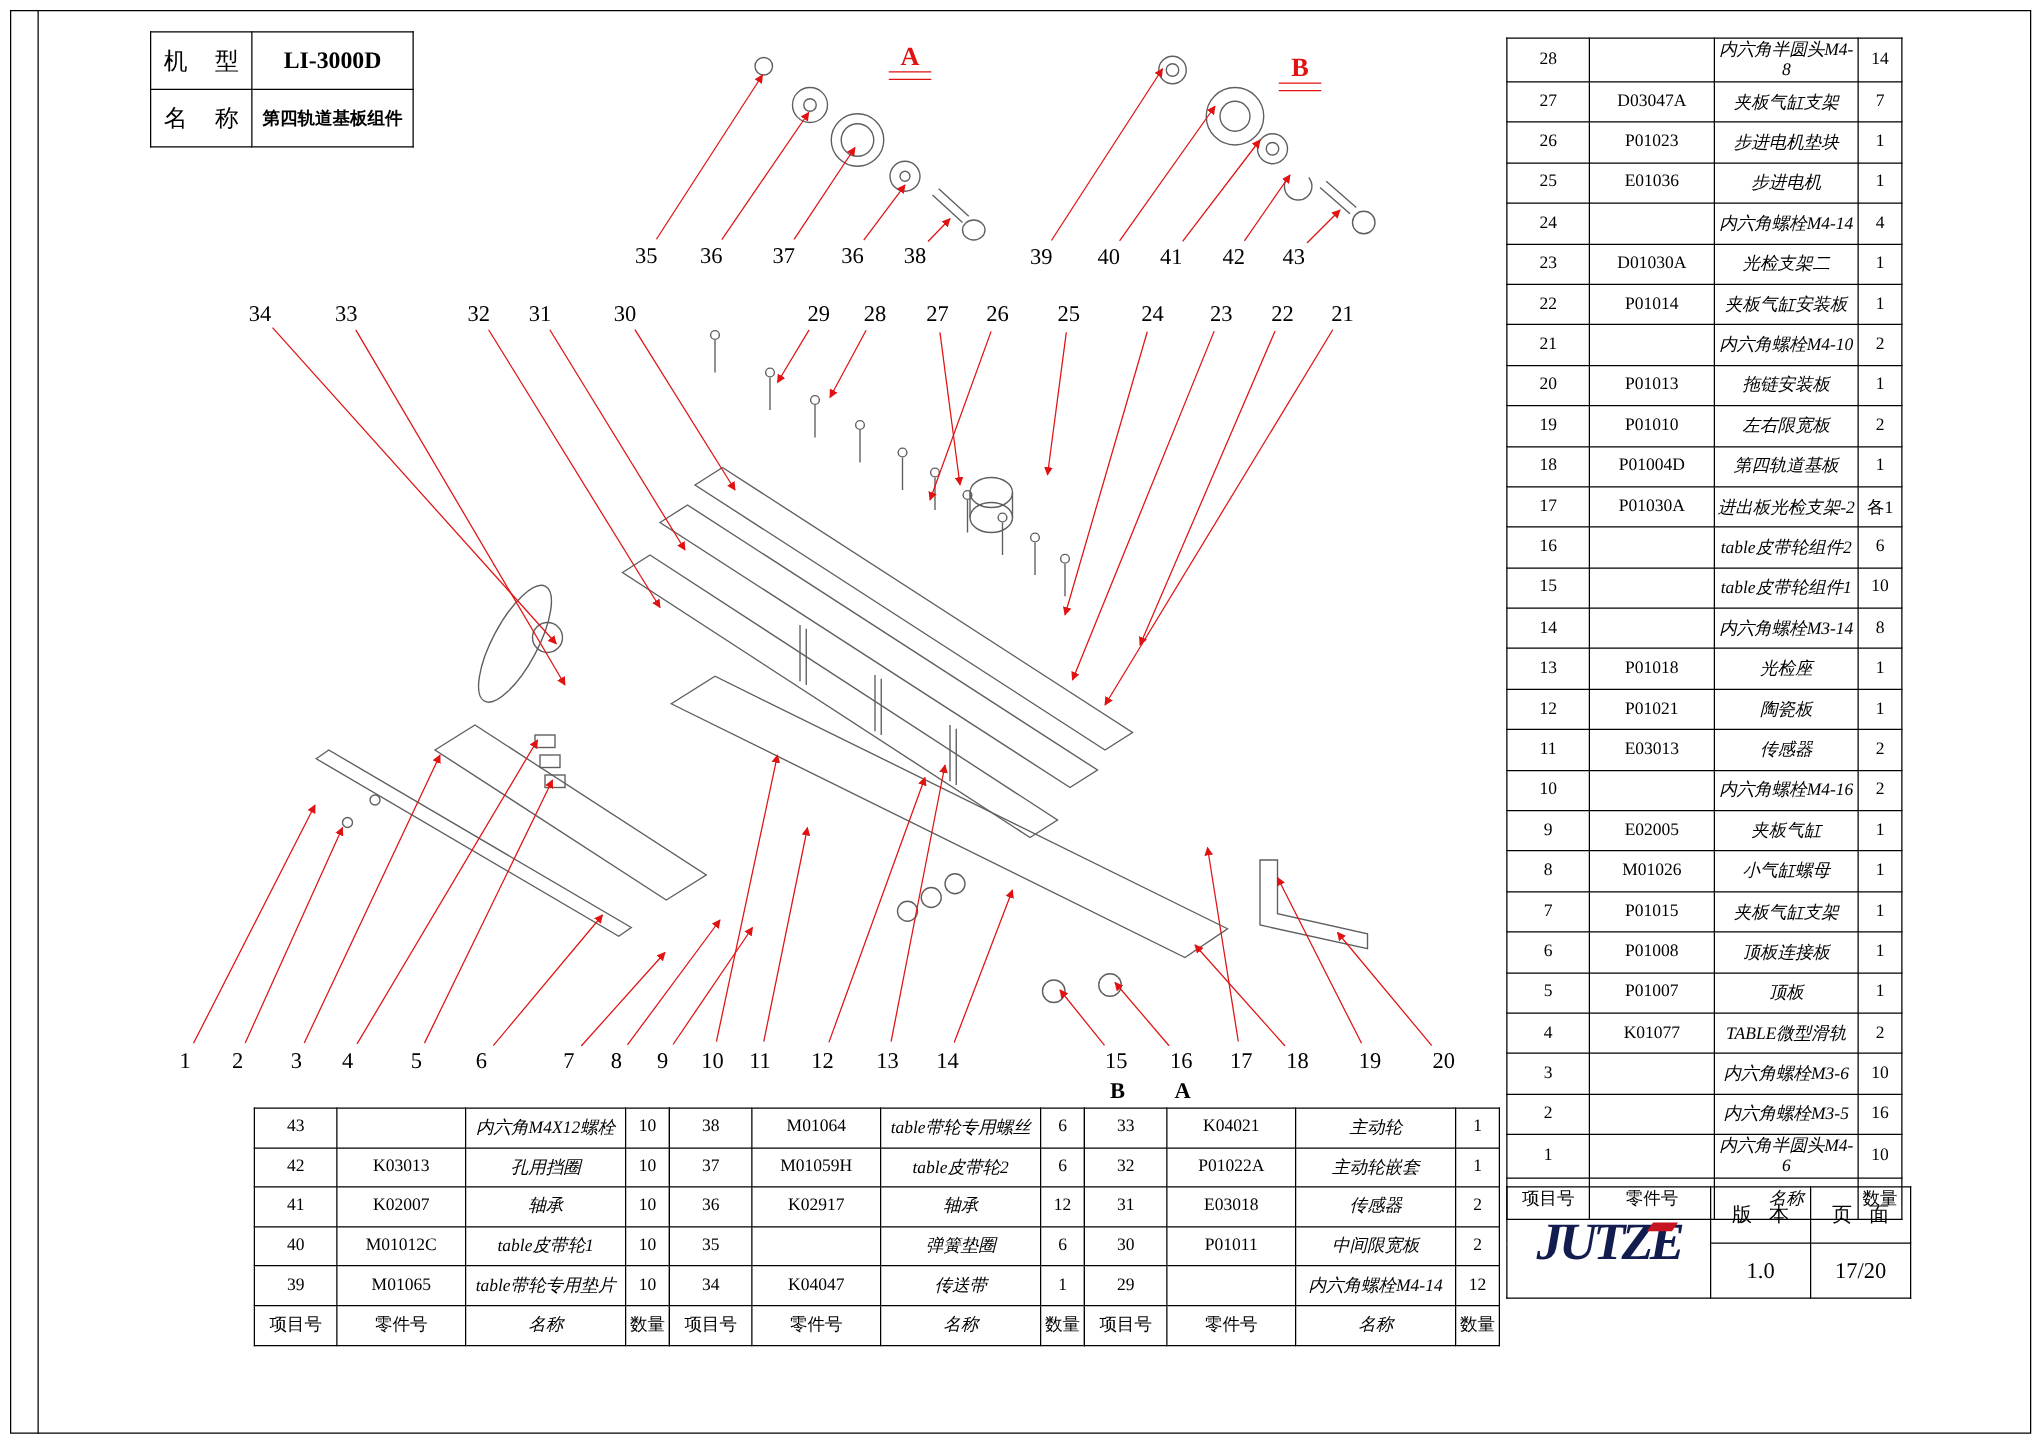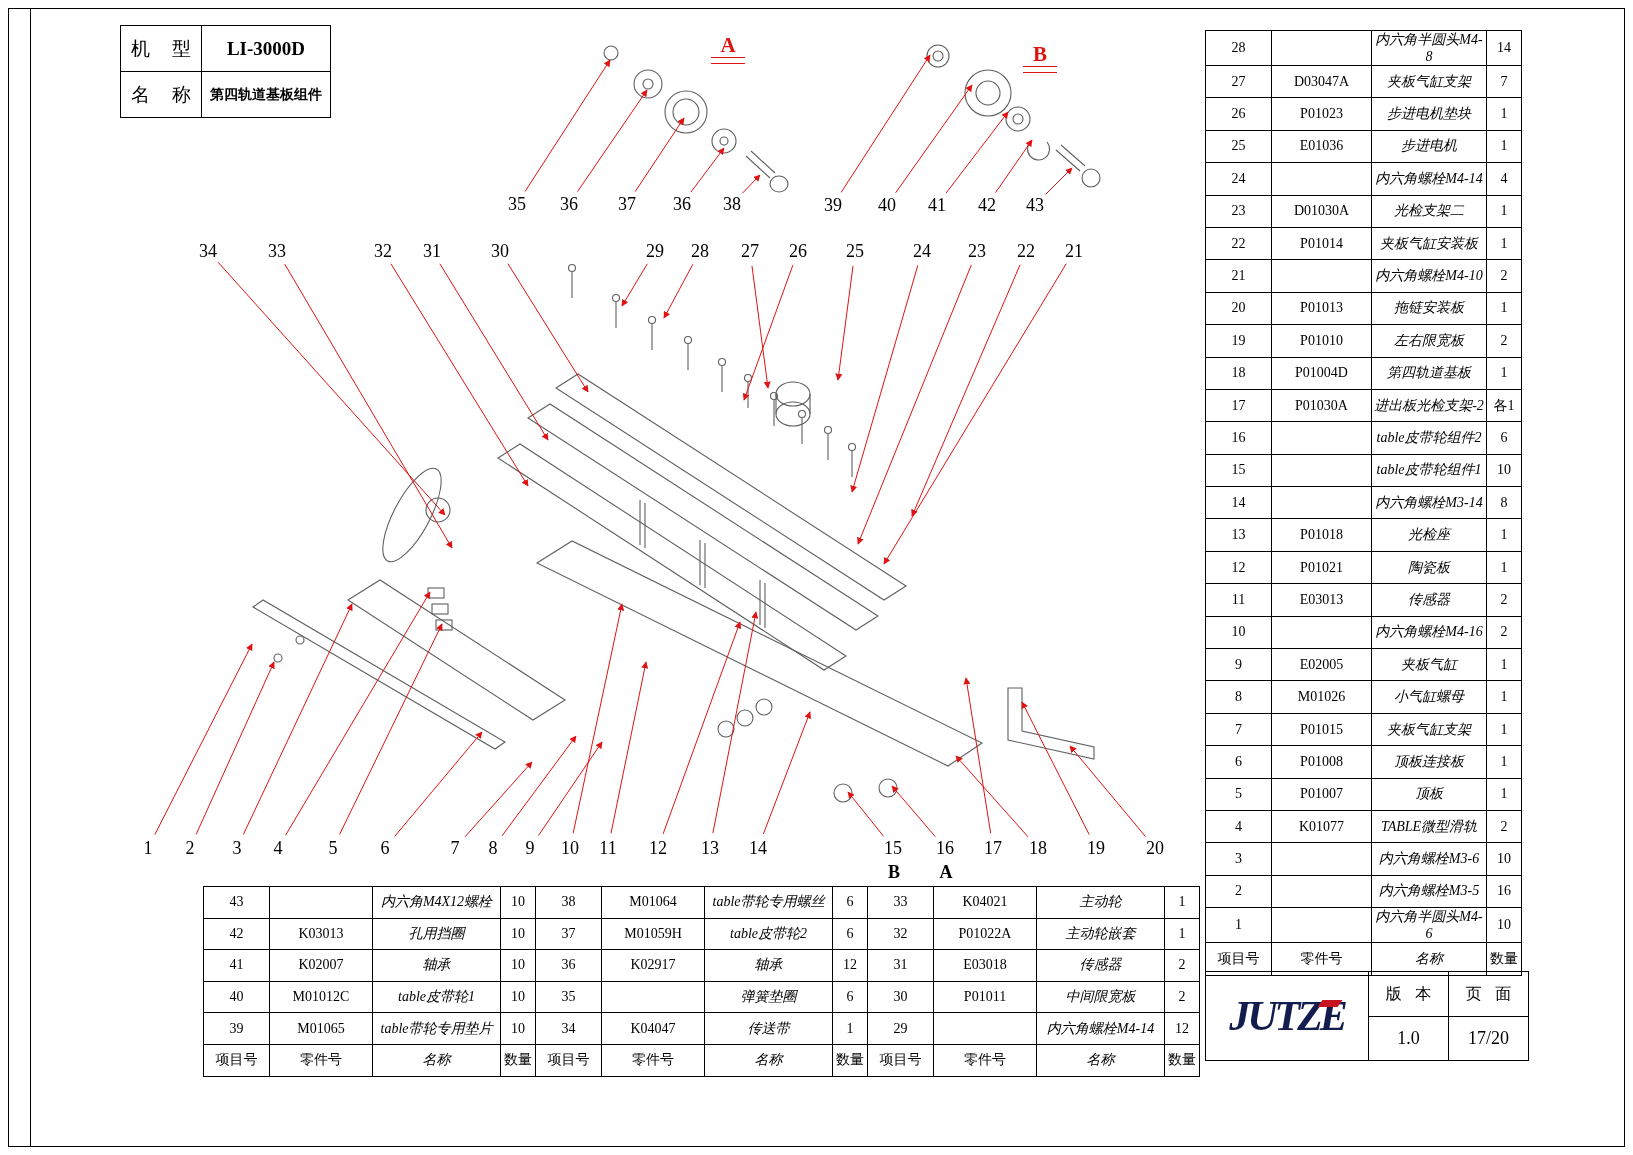--- a/index.html
+++ b/index.html
@@ -24,21 +24,21 @@
   .bt{top:886px;width:332px;}
   .bt td{height:30.6px;}
   #bt-g0{left:203px;} #bt-g1{left:535px;} #bt-g2{left:867px;}
   td.c-item{font-size:15px;}
   td.c-part{font-size:14px;}
   td.c-name{font-size:13.5px;font-style:italic;}
   td.c-qty{font-size:14px;word-break:break-all;}
   tr.hdr td{font-size:14px;word-break:break-all;}
 
   
-  .footer-tbl{position:absolute;left:1205px;top:971px;border-collapse:collapse;table-layout:fixed;padding-left:32px;}
+  .footer-tbl{position:absolute;left:1205px;top:949px;border-collapse:collapse;table-layout:fixed;padding-left:32px;}
   .footer-tbl td{border:1.3px solid #000;text-align:center;vertical-align:middle;}
   .footer-tbl .logo-cell{width:160px;height:86px;font-style:italic;font-weight:bold;
       font-size:42px;letter-spacing:-3px;color:#131c4e;position:relative;}
   .footer-tbl .hcell{width:77px;height:42px;font-size:16px;letter-spacing:0.3em;text-indent:0.3em;}
   .footer-tbl .vcell{font-size:18px;}
   .logo-accent{position:absolute;right:28px;top:28px;width:20px;height:7px;background:#c61420;
       transform:skewX(-35deg);}
 
   
   .callout{position:absolute;transform:translate(-50%,-50%);font-size:18px;line-height:1;

